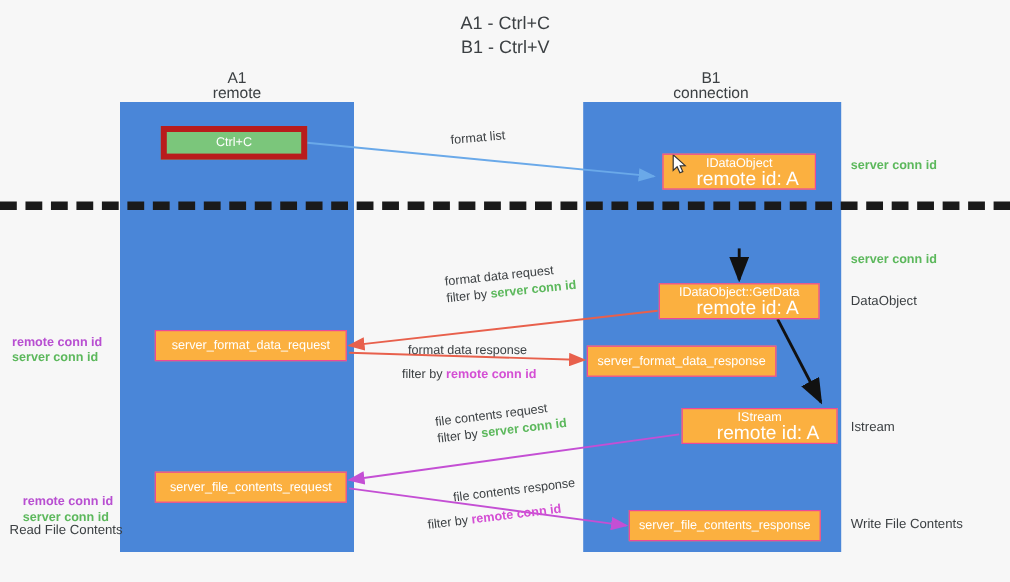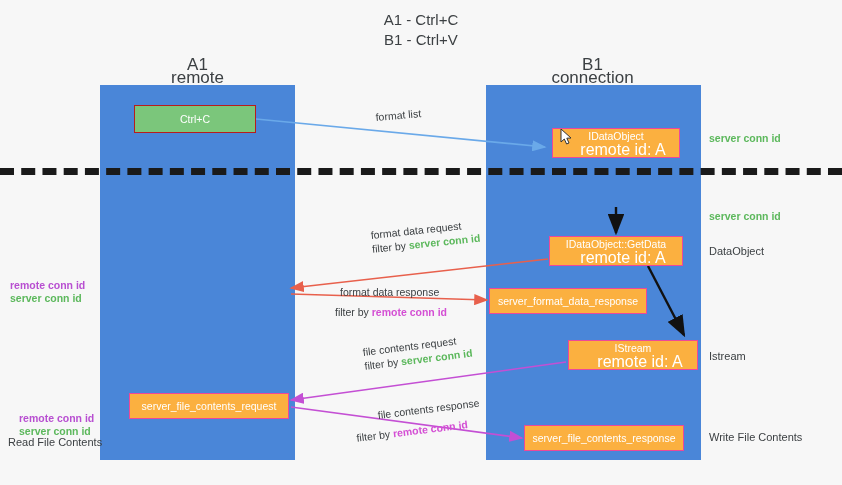--- a/index.html
+++ b/index.html
@@ -12,36 +12,36 @@
     color:#3c4043;
   }
   #stage{position:absolute;left:0;top:0;width:842px;height:485px;}
   .lane{
     position:absolute;background:#4a86d8;
   }
   .lane-a{left:100px;top:85px;width:195px;height:375px;}
   .lane-b{left:486px;top:85px;width:215px;height:375px;}
 
   .col-head{
-    position:absolute;text-align:center;font-size:17px;line-height:13px;
+    position:absolute;text-align:center;font-size:13px;line-height:13px;
     color:#3c4043;
   }
   .title{
     position:absolute;left:0;right:0;top:10px;text-align:center;
     font-size:15px;line-height:20px;color:#3c4043;
   }
 
   .box{
     position:absolute;box-sizing:border-box;
     display:flex;align-items:center;justify-content:center;
     flex-direction:column;
     color:#ffffff;font-size:10.5px;line-height:13px;
     text-align:center;
   }
-  .box.green{background:#7bc67b;border:1px solid #b91c1c;}
+  .box.green{background:#7bc67b;border:5px solid #b91c1c;}
   .box.orange{background:#fbb040;border:1px solid #ec4899;}
   .box .l2{font-size:16px;padding-left:14px;}
 
   .side{
     position:absolute;font-size:10.5px;line-height:13px;font-weight:bold;
   }
   .side.plain{font-weight:normal;color:#3c4043;font-size:11px;}
   .green-t{color:#5cb85c;}
   .purple-t{color:#b84fd1;}
 
@@ -129,20 +129,23 @@
   <div class="box orange" style="left:549px;top:236px;width:134px;height:30px;">
     <div>IDataObject::GetData</div>
     <div class="l2">remote id: A</div>
   </div>
 
   <div class="box orange" style="left:568px;top:340px;width:130px;height:30px;">
     <div>IStream</div>
     <div class="l2">remote id: A</div>
   </div>
 
+  <div class="box orange" style="left:129px;top:275px;width:160px;height:26px;">
+    <div>server_format_data_request</div>
+  </div>
 
   <div class="box orange" style="left:489px;top:288px;width:158px;height:26px;">
     <div>server_format_data_response</div>
   </div>
 
   <div class="box orange" style="left:129px;top:393px;width:160px;height:26px;">
     <div>server_file_contents_request</div>
   </div>
 
   <div class="box orange" style="left:524px;top:425px;width:160px;height:26px;">

